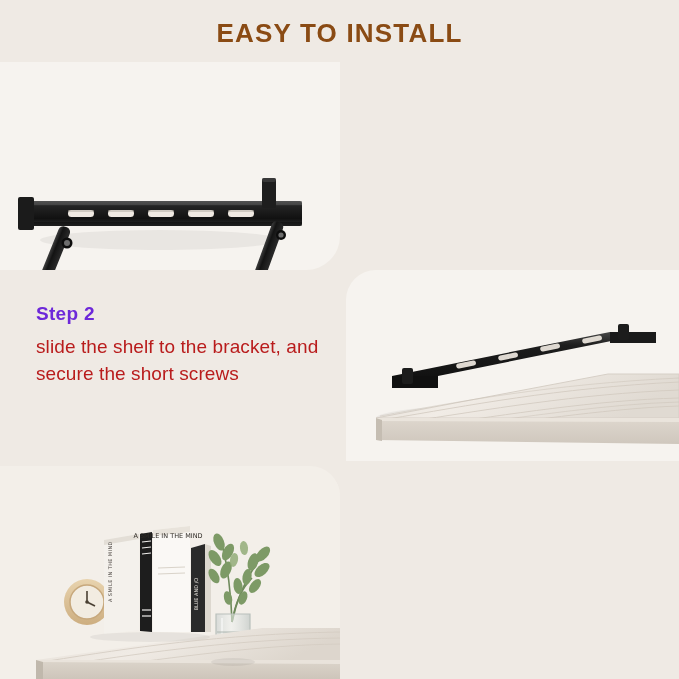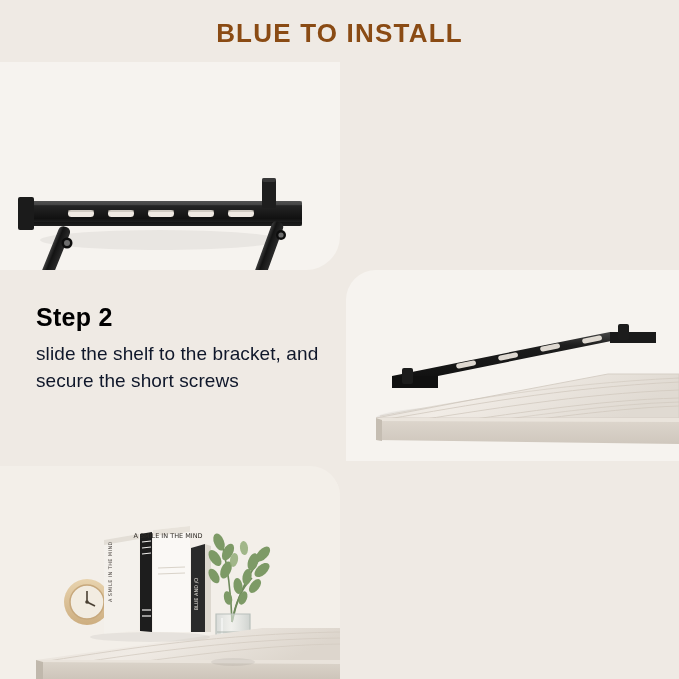--- a/index.html
+++ b/index.html
@@ -71,51 +71,51 @@
   
   #panel-step3-text {
     left: 346px; top: 466px;
     width: 333px; height: 213px;
     background: #efeae4;
   }
 
   
   .step-block { position: absolute; }
   .step-head {
-    font-size: 25px;
+    font-size: 19px;
     font-weight: bold;
-    color: #000000;
+    color: #6d28d9;
     margin-bottom: 8px;
     letter-spacing: .3px;
   }
   .step-body {
     font-size: 19px;
     line-height: 27px;
-    color: #0f172a;
+    color: #b91c1c;
     letter-spacing: .1px;
   }
   #step2-block { left: 36px;  top: 27px; width: 290px; }
 
   
   .s1-stage { position: absolute; left: 0; top: 0; width: 340px; height: 208px; }
 
   
   .s2-stage { position: absolute; left: 0; top: 0; width: 333px; height: 191px; }
 
   
   .s3-stage { position: absolute; left: 0; top: 16px; width: 340px; height: 213px; }
 
   svg { display: block; }
 </style>
 </head>
 <body>
 
 <div id="page">
 
-  <div class="title">BLUE TO INSTALL</div>
+  <div class="title">EASY TO INSTALL</div>
 
   <div class="panel" id="panel-step1-image">
     <div class="s1-stage">
       <svg width="340" height="208" viewBox="0 0 340 208">
         <defs>
           <linearGradient id="metalBar" x1="0" y1="0" x2="0" y2="1">
             <stop offset="0%" stop-color="#4a4a4a"></stop>
             <stop offset="22%" stop-color="#232323"></stop>
             <stop offset="70%" stop-color="#111111"></stop>
             <stop offset="100%" stop-color="#2e2e2e"></stop>

